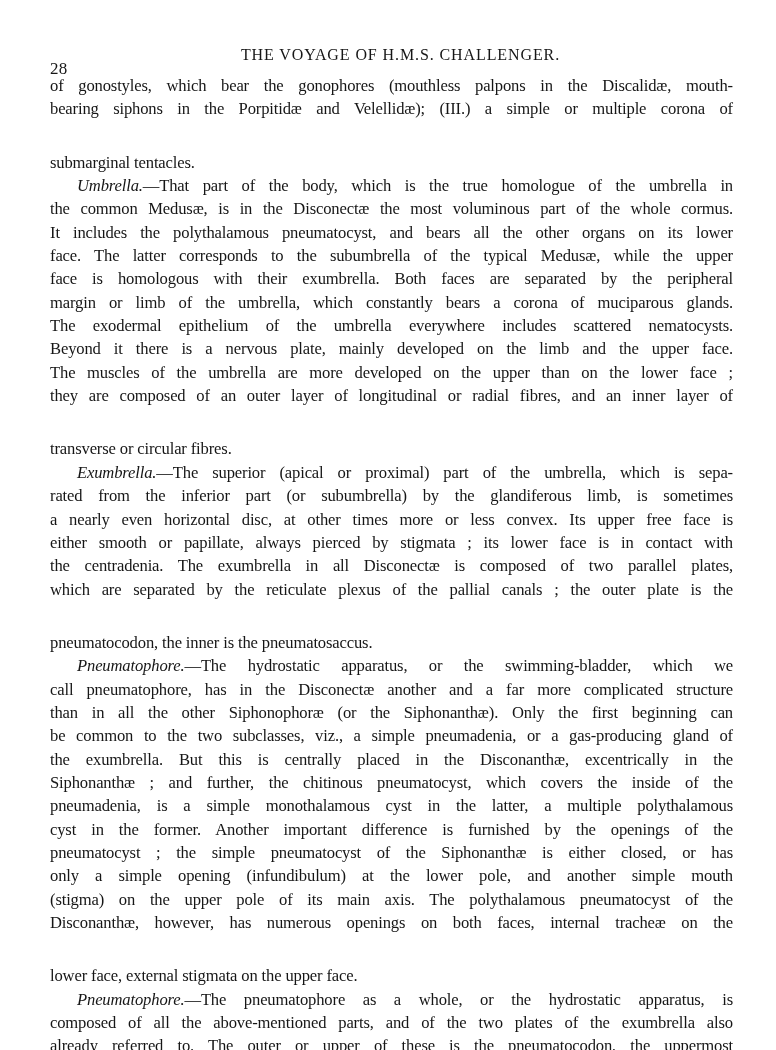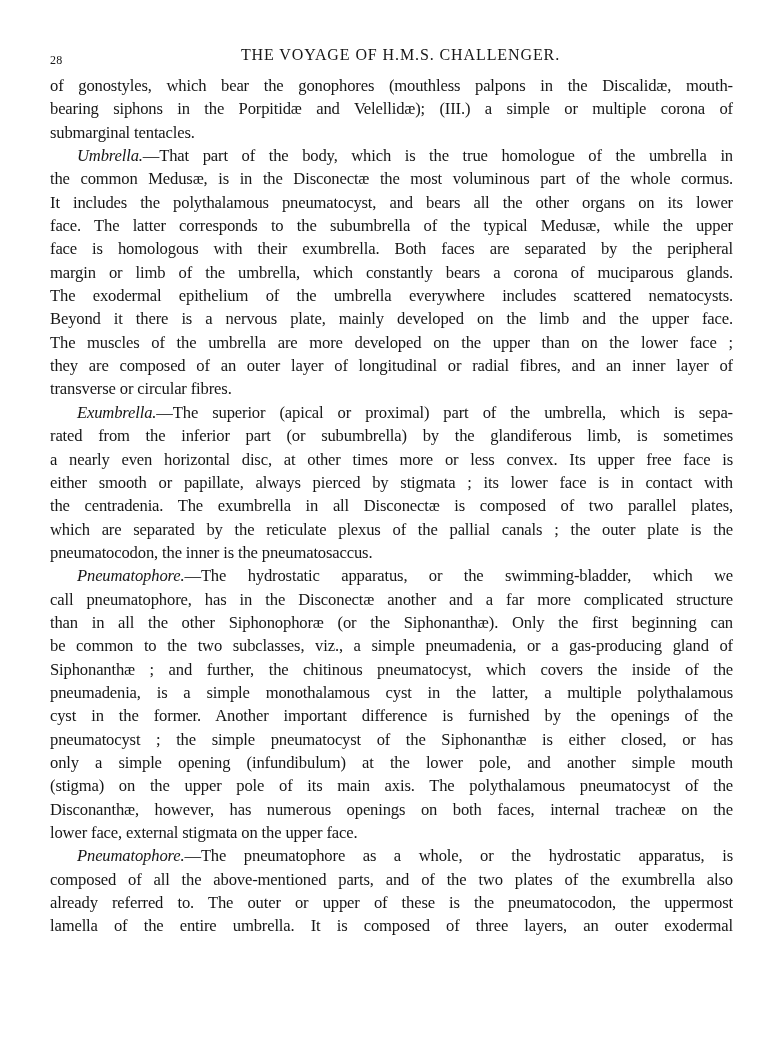--- a/index.html
+++ b/index.html
@@ -5,38 +5,38 @@
   html, body { margin: 0; padding: 0; background: #ffffff; }
   body {
     width: 776px; height: 1050px; position: relative; overflow: hidden;
     font-family: "DejaVu Serif", "Liberation Serif", serif;
     color: #161616;
   }
   .header {
     position: absolute; top: 45px; left: 50px; width: 683px; height: 22px;
   }
   .page-number {
-    position: absolute; left: 0; top: 8px;
-    font-family: "Liberation Serif", serif; font-size: 12px; letter-spacing: 0.2px;
+    position: absolute; left: 0; top: 14px;
+    font-family: "Liberation Serif", serif; font-size: 17px; letter-spacing: 0.2px;
   }
   .running-title {
     position: absolute; left: 0; right: 0; top: 1px; text-align: center;
     font-family: "Liberation Serif", serif; font-size: 16px; letter-spacing: 0.9px;
     padding-left: 18px;
   }
   .body-text {
     position: absolute; top: 74px; left: 50px; width: 683px;
   }
   .line {
     display: block; height: 23.35px; line-height: 23.35px;
     font-family: "Liberation Serif", serif; font-size: 16.6px;
     white-space: nowrap; text-align: justify; text-align-last: justify;
     letter-spacing: -0.15px;
   }
-  .line.last { text-align-last: left; }
+  .line.last { text-align-last: left; margin-top: 30px; }
   .line.indent { padding-left: 27px; }
   .head-term { font-style: italic; }
 </style>
 </head>
 <body>
 
 <div class="header">
   <span class="page-number">28</span>
   <span class="running-title">THE VOYAGE OF H.M.S. CHALLENGER.</span>
 </div>
@@ -71,20 +71,21 @@
     <span class="line">the centradenia.  The exumbrella in all Disconectæ is composed of two parallel plates,</span>
     <span class="line">which are separated by the reticulate plexus of the pallial canals ; the outer plate is the</span>
     <span class="line last">pneumatocodon, the inner is the pneumatosaccus.</span>
   </div>
 
   <div>
     <span class="line indent"><span class="head-term">Pneumatophore.</span><span>—The hydrostatic apparatus, or the swimming-bladder, which we</span></span>
     <span class="line">call pneumatophore, has in the Disconectæ another and a far more complicated structure</span>
     <span class="line">than in all the other Siphonophoræ (or the Siphonanthæ).  Only the first beginning can</span>
     <span class="line">be common to the two subclasses, viz., a simple pneumadenia, or a gas-producing gland of</span>
+    <span class="line">the exumbrella.  But this is centrally placed in the Disconanthæ, excentrically in the</span>
     <span class="line">Siphonanthæ ; and further, the chitinous pneumatocyst, which covers the inside of the</span>
     <span class="line">pneumadenia, is a simple monothalamous cyst in the latter, a multiple polythalamous</span>
     <span class="line">cyst in the former.  Another important difference is furnished by the openings of the</span>
     <span class="line">pneumatocyst ; the simple pneumatocyst of the Siphonanthæ is either closed, or has</span>
     <span class="line">only a simple opening (infundibulum) at the lower pole, and another simple mouth</span>
     <span class="line">(stigma) on the upper pole of its main axis.  The polythalamous pneumatocyst of the</span>
     <span class="line">Disconanthæ, however, has numerous openings on both faces, internal tracheæ on the</span>
     <span class="line last">lower face, external stigmata on the upper face.</span>
   </div>
 

